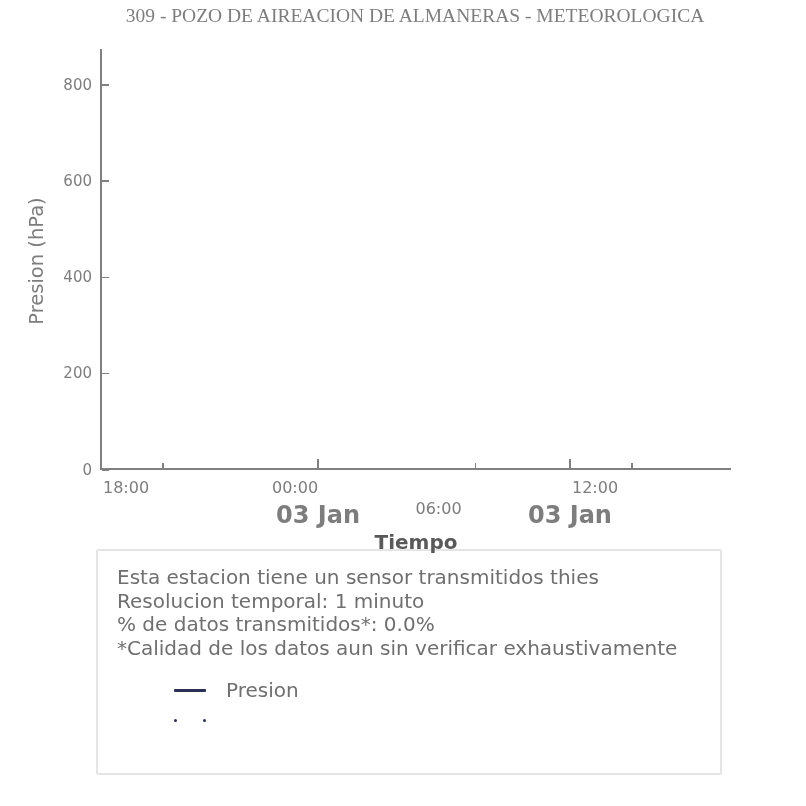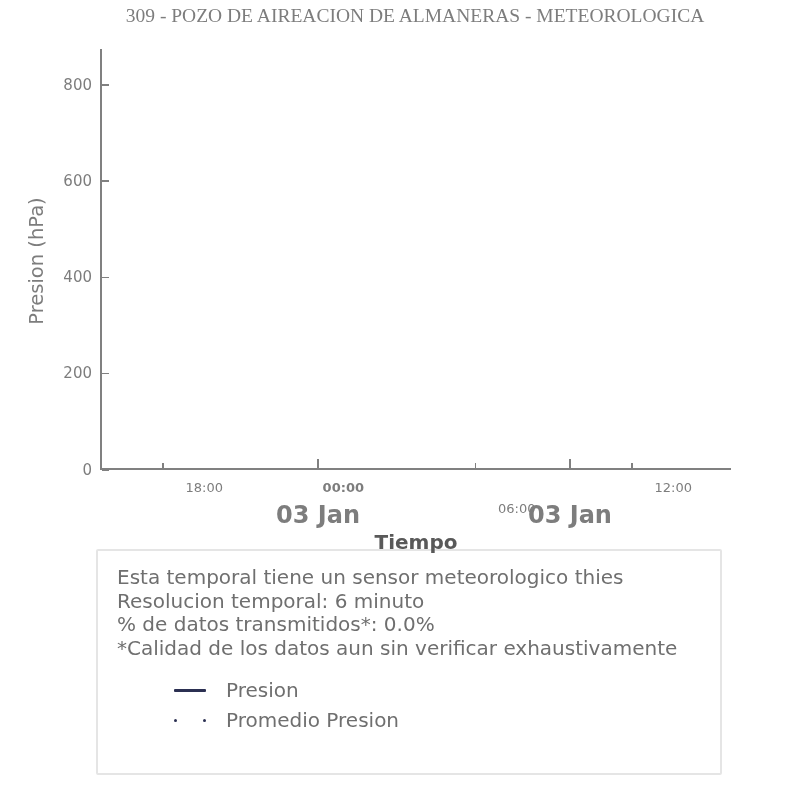--- a/index.html
+++ b/index.html
@@ -24,22 +24,22 @@
   .spine-left{ position:absolute; left:0; top:0; width:2px; height:100%; background:var(--axis); }
   .spine-bottom{ position:absolute; left:0; bottom:0; width:100%; height:2px; background:var(--axis); }
   .ytick{ position:absolute; left:2px; width:7px; height:1.6px; background:var(--axis); }
   .yticklabel{
     position:absolute; left:-49px; width:41px; text-align:right;
     font-size:15px; line-height:23px; color:var(--ticktext);
   }
   .xtick{ position:absolute; bottom:2px; width:1.6px; height:5px; background:var(--axis); }
   .xtick.major{ height:9px; }
   .xticklabel{
-    position:absolute; top:427px; width:120px; text-align:right;
-    font-size:13px; line-height:23px; color:var(--ticktext); white-space:nowrap;
+    position:absolute; top:427px; width:120px; text-align:left;
+    font-size:16px; line-height:23px; color:var(--ticktext); white-space:nowrap;
   }
   .xdatelabel{
     position:absolute; top:455px; width:120px; text-align:center;
     font-size:24px; line-height:23px; color:var(--ticktext); white-space:nowrap;font-weight:bold;
   }
   .xlabel{
     position:absolute; left:316px; top:530px; width:200px; text-align:center;
     font-size:20px; font-weight:bold; color:var(--xlabeltext); z-index:2;
   }
   .infobox{
@@ -79,50 +79,49 @@
       <div class="yticklabel" style="top: 313.271px;">200</div>
       <div class="ytick" style="top: 227.543px;"></div>
       <div class="yticklabel" style="top: 217.043px;">400</div>
       <div class="ytick" style="top: 131.314px;"></div>
       <div class="yticklabel" style="top: 120.814px;">600</div>
       <div class="ytick" style="top: 35.0857px;"></div>
       <div class="yticklabel" style="top: 24.5857px;">800</div>
       <div class="xtick" style="left: 62.1738px;"></div>
       <div class="xticklabel" style="left: 2.9738px;">18:00</div>
       <div class="xtick" style="left: 217.21px;"></div>
-      <div class="xticklabel" style="left: 144px; font-weight: bold;">00:00</div>
+      <div class="xticklabel" style="left: 172px;">00:00</div>
       <div class="xtick" style="left: 374.708px;"></div>
       <div class="xticklabel" style="left: 315.508px; margin-top: 21px;">06:00</div>
       <div class="xtick" style="left: 531.196px;"></div>
       <div class="xticklabel" style="left: 471.996px;">12:00</div>
       <div class="xtick major" style="left: 217.21px;"></div>
       <div class="xdatelabel" style="left: 158.01px;">03 Jan</div>
       <div class="xtick major" style="left: 469.169px;"></div>
       <div class="xdatelabel" style="left: 409.969px;">03 Jan</div>
     </div>
 
   <div class="xlabel">Tiempo</div>
 
   <div class="infobox">
     <div class="info-lines" id="info-lines">
-        <div class="info-line">Esta temporal tiene un sensor meteorologico thies</div>
-        <div class="info-line">Resolucion temporal: 6 minuto</div>
+        <div class="info-line">Esta estacion tiene un sensor transmitidos thies</div>
+        <div class="info-line">Resolucion temporal: 1 minuto</div>
         <div class="info-line">% de datos transmitidos*: 0.0%</div>
         <div class="info-line">*Calidad de los datos aun sin verificar exhaustivamente</div>
       </div>
     <div class="legend">
       <div class="legend-row">
         <span class="swatch">
           <i class="solid-line"></i>
         </span>
         <span class="legend-label">Presion</span>
       </div>
       <div class="legend-row">
         <span class="swatch">
           <i class="dot"></i>
           <i class="dot"></i>
         </span>
-        <span class="legend-label">Promedio Presion</span>
       </div>
     </div>
   </div>
 
 </div>
 
 </body></html>

